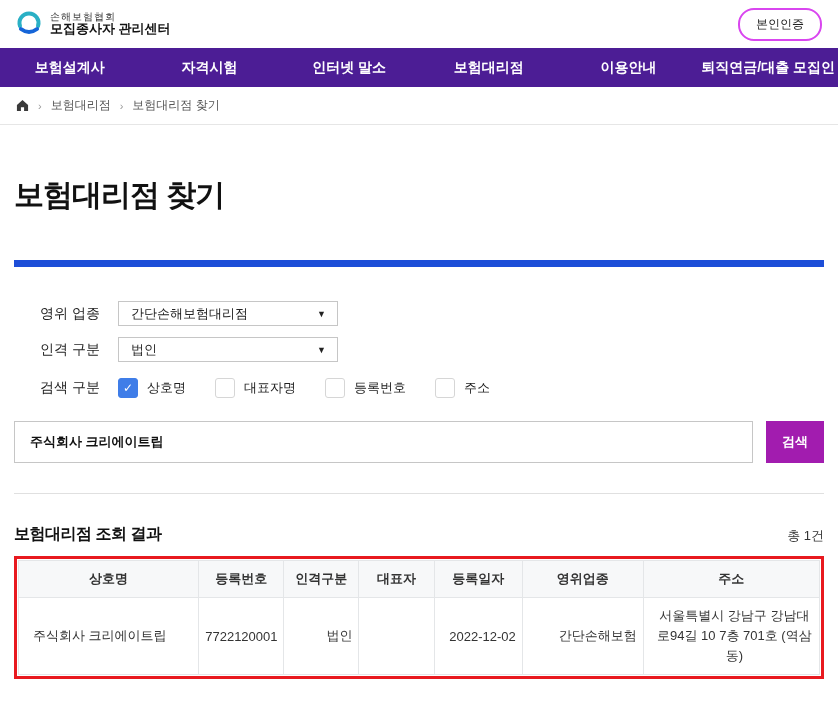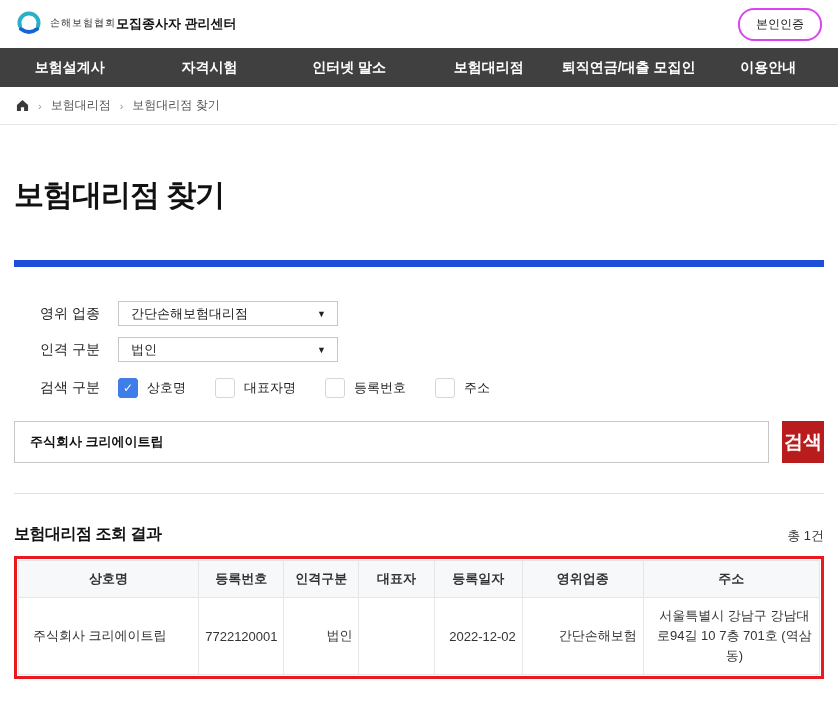--- a/index.html
+++ b/index.html
@@ -10,32 +10,32 @@
     color:#222;
   }
 
   
   .top-header {
     height:48px; display:flex; align-items:center; justify-content:space-between;
     padding:0 16px;
   }
   .logo { display:flex; align-items:center; gap:8px; cursor:pointer; }
   .logo-icon { width:26px; height:26px; display:inline-block; }
-  .logo-text { display:flex; line-height:1.15; }
+  .logo-text { display:flex; flex-direction:column; line-height:1.15; }
   .logo-small { font-size:10px; color:#333; letter-spacing:1px; }
   .logo-big { font-size:13px; font-weight:bold; color:#111; }
   .auth-btn {
     background:#fff; border:2px solid #d946ef; border-radius:16px;
     padding:6px 16px; font-size:12px; color:#222; cursor:pointer;
     font-family:inherit;
   }
 
   
   .main-nav {
-    height:39px; background:#404040; display:flex; align-items:stretch;
+    height:39px; background:#4c1d95; display:flex; align-items:stretch;
   }
   .nav-item {
     flex:1; display:flex; align-items:center; justify-content:center;
     color:#fff; font-size:14px; font-weight:bold; text-decoration:none;
     cursor:pointer;
   }
 
   
   .breadcrumb {
     height:38px; display:flex; align-items:center; gap:9px;
@@ -73,22 +73,22 @@
     font-size:12px; color:transparent;
   }
   .cb-box.checked { background:#3f7de8; border-color:#3f7de8; color:#fff; }
 
   .input-row { margin-top:23px; margin-bottom:0; display:flex; gap:13px; }
   .search-input {
     flex:1; height:42px; border:1px solid #c6c6c6; padding:0 15px;
     font-size:13px; font-weight:600; color:#111; font-family:inherit;
   }
   .search-btn {
-    width:42px; height:42px; background:#b91c1c; color:#fff; border:none;
-    font-size:19px; font-weight:600; cursor:pointer; font-family:inherit;
+    width:58px; height:42px; background:#a21caf; color:#fff; border:none;
+    font-size:13px; font-weight:600; cursor:pointer; font-family:inherit;
   }
 
   
   .results { margin-top:30px; }
   .results-header { display:flex; justify-content:space-between; align-items:flex-end; margin-bottom:11px; }
   .results-title { font-size:16px; font-weight:800; color:#111; letter-spacing:-0.5px; }
   .results-count { font-size:13px; color:#333; }
 
   .table-highlight { border:3px solid #e8191f; padding:1px; }
   table { width:100%; border-collapse:collapse; table-layout:fixed; }
@@ -120,22 +120,22 @@
     </div>
   </div>
   <button class="auth-btn">본인인증</button>
 </header>
 
 <nav class="main-nav">
   <a class="nav-item">보험설계사</a>
   <a class="nav-item">자격시험</a>
   <a class="nav-item">인터넷 말소</a>
   <a class="nav-item">보험대리점</a>
+  <a class="nav-item">이용안내</a>
   <a class="nav-item">퇴직연금/대출 모집인</a>
-  <a class="nav-item">이용안내</a>
 </nav>
 
 <div class="breadcrumb">
   <span class="home-icon">
     <svg viewBox="0 0 14 14" width="13" height="13">
       <path d="M1 6.5 L7 1.2 L13 6.5 L13 13 L8.7 13 L8.7 9 L5.3 9 L5.3 13 L1 13 Z" fill="#3a3a3a"></path>
     </svg>
   </span>
   <span class="sep">›</span>
   <span class="crumb">보험대리점</span>

